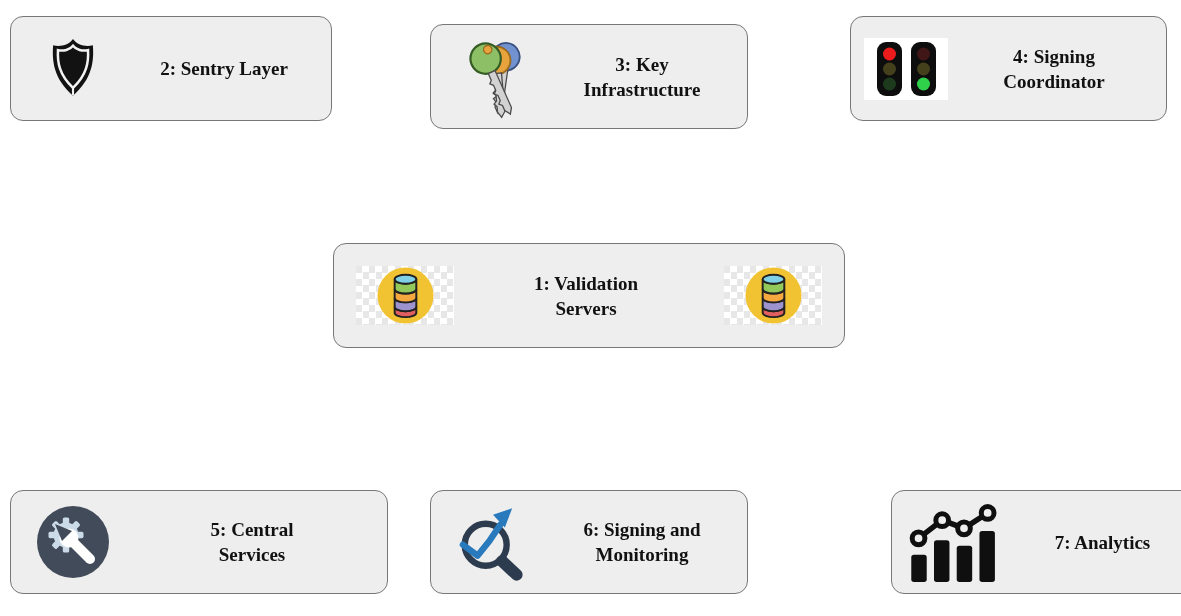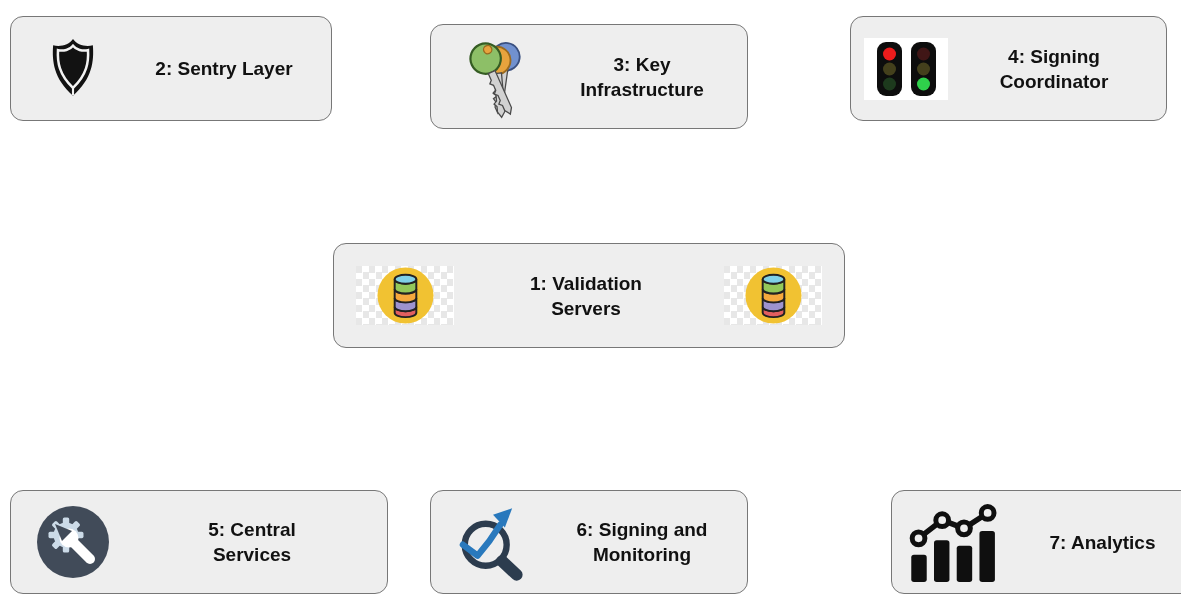--- a/index.html
+++ b/index.html
@@ -1,18 +1,18 @@
 <!DOCTYPE html>
 <html><head>
 <meta charset="utf-8">
 <style>
   html,body { margin:0; padding:0; background:#ffffff; }
   #canvas {
     position:relative; width:1181px; height:616px; background:#ffffff;
-    font-family:Liberation Sans, sans-serif; overflow:hidden;
+    font-family:Liberation Serif, serif; overflow:hidden;
   }
   .card {
     position:absolute; box-sizing:border-box;
     background:#eeeeee; border:1px solid #777777; border-radius:13px;
     display:flex; align-items:center;
   }
   #card-sentry     { left:10px;  top:16px;  width:322px; height:105px; }
   #card-keys       { left:430px; top:16px;  width:318px; height:105px;margin-top:8px; }
   #card-signing    { left:850px; top:16px;  width:317px; height:105px; }
   #card-validation { left:333px; top:243px; width:512px; height:105px; }

